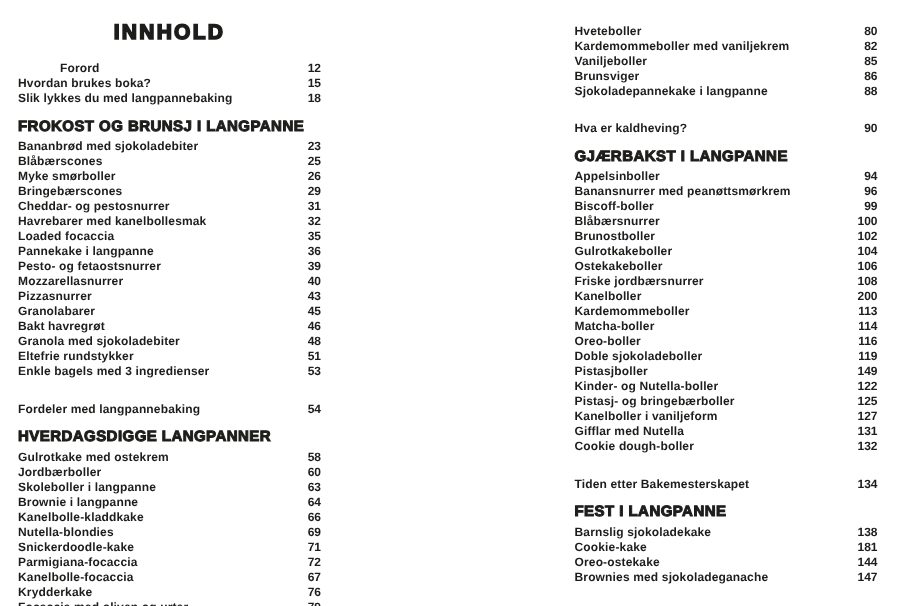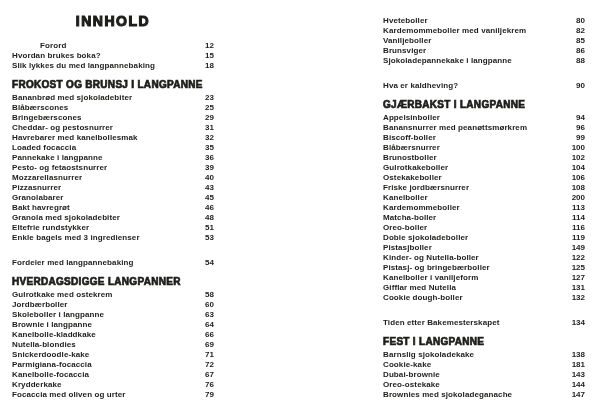--- a/index.html
+++ b/index.html
@@ -76,20 +76,24 @@
         <div class="heading">FROKOST OG BRUNSJ I LANGPANNE</div>
         <div class="row">
           <span class="label">Bananbrød med sjokoladebiter</span>
           <span class="page">23</span>
         </div>
         <div class="row">
           <span class="label">Blåbærscones</span>
           <span class="page">25</span>
         </div>
         <div class="row">
+          <span class="label">Myke smørboller</span>
+          <span class="page">26</span>
+        </div>
+        <div class="row">
           <span class="label">Bringebærscones</span>
           <span class="page">29</span>
         </div>
         <div class="row">
           <span class="label">Cheddar- og pestosnurrer</span>
           <span class="page">31</span>
         </div>
         <div class="row">
           <span class="label">Havrebarer med kanelbollesmak</span>
           <span class="page">32</span>
@@ -295,24 +299,20 @@
         <div class="heading">FEST I LANGPANNE</div>
         <div class="row">
           <span class="label">Barnslig sjokoladekake</span>
           <span class="page">138</span>
         </div>
         <div class="row">
           <span class="label">Cookie-kake</span>
           <span class="page">181</span>
         </div>
         <div class="row">
-          <span class="label">Dubai-brownie</span>
-          <span class="page">143</span>
-        </div>
-        <div class="row">
           <span class="label">Oreo-ostekake</span>
           <span class="page">144</span>
         </div>
         <div class="row">
           <span class="label">Brownies med sjokoladeganache</span>
           <span class="page">147</span>
         </div>
       </div>
   </div>
 </div>

